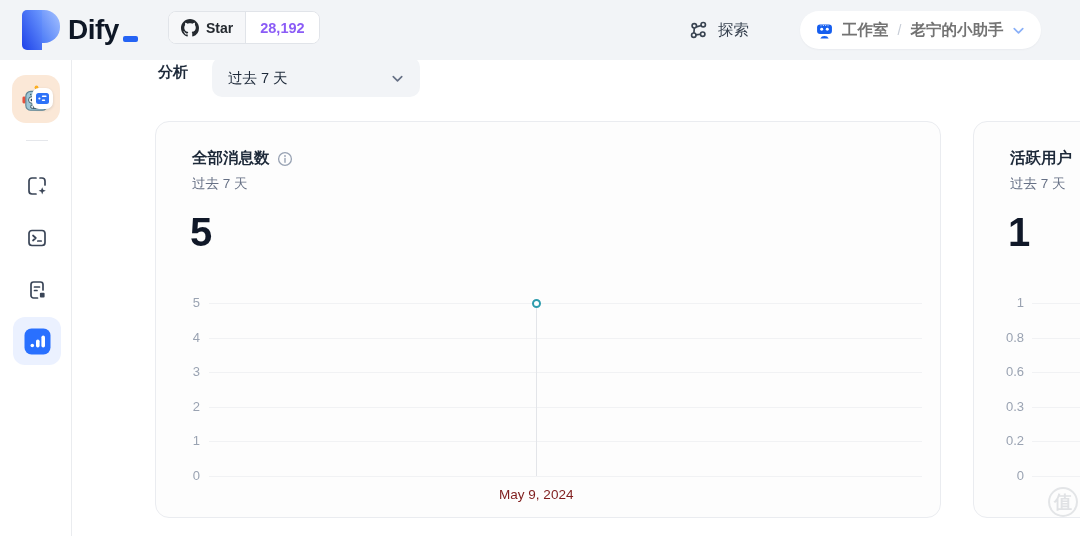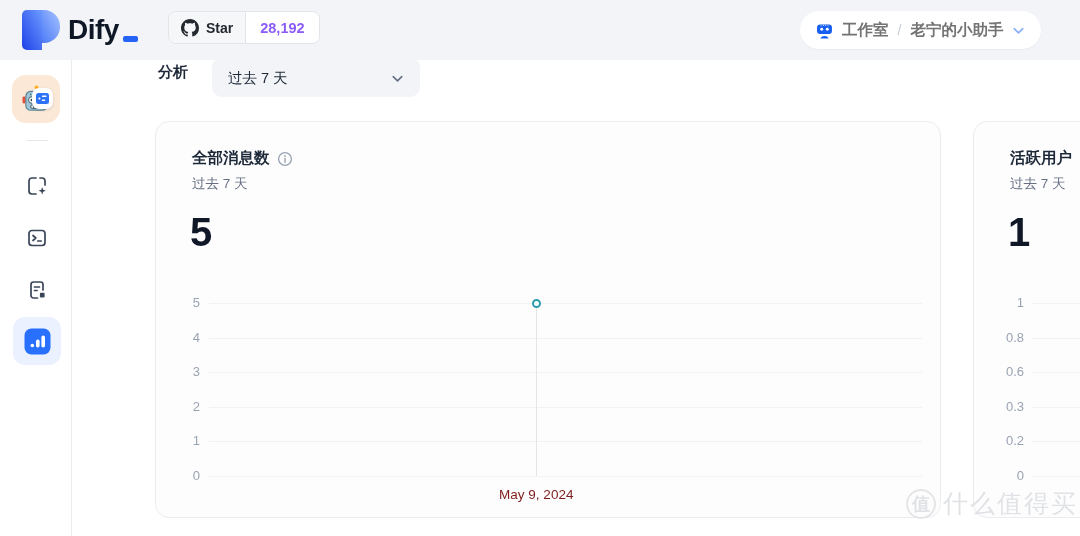--- a/index.html
+++ b/index.html
@@ -87,20 +87,30 @@
   <div class="gh-btn">
     <div class="gh-left">
       <svg width="18" height="18" viewBox="0 0 16 16">
         <path fill="#24292F" d="M8 0C3.58 0 0 3.58 0 8c0 3.54 2.29 6.53 5.47 7.59.4.07.55-.17.55-.38 0-.19-.01-.82-.01-1.49-2.01.37-2.53-.49-2.69-.94-.09-.23-.48-.94-.82-1.13-.28-.15-.68-.52-.01-.53.63-.01 1.08.58 1.23.82.72 1.21 1.87.87 2.33.66.07-.52.28-.87.51-1.07-1.78-.2-3.64-.89-3.64-3.95 0-.87.31-1.59.82-2.15-.08-.2-.36-1.02.08-2.12 0 0 .67-.21 2.2.82.64-.18 1.32-.27 2-.27s1.36.09 2 .27c1.53-1.04 2.2-.82 2.2-.82.44 1.1.16 1.92.08 2.12.51.56.82 1.27.82 2.15 0 3.07-1.87 3.75-3.65 3.95.29.25.54.73.54 1.48 0 1.07-.01 1.93-.01 2.2 0 .21.15.46.55.38A8.01 8.01 0 0 0 16 8c0-4.42-3.58-8-8-8z"></path>
       </svg>
       <span>Star</span>
     </div>
     <div class="gh-right">28,192</div>
   </div>
 
+  <div class="explore">
+    <svg width="21" height="21" viewBox="0 0 20 20" fill="none" stroke="#384250" stroke-width="1.6">
+      <circle cx="6" cy="5.5" r="2.1"></circle>
+        <circle cx="14.5" cy="4.5" r="2.1"></circle>
+      <circle cx="5.5" cy="14.5" r="2.1"></circle>
+        <circle cx="14" cy="13.5" r="2.1"></circle>
+      <path d="M8 6.5 L12.6 5.2 M6 7.6 L5.6 12.4 M7.5 14.2 L11.9 13.6"></path>
+    </svg>
+    <span>探索</span>
+  </div>
 
   <div class="ws-pill">
     <svg width="21" height="21" viewBox="0 0 24 24">
       <rect x="3.5" y="5" width="17" height="11" rx="3.5" fill="#155EEF"></rect>
       <circle cx="8.8" cy="10.5" r="1.7" fill="#fff"></circle>
         <circle cx="15.2" cy="10.5" r="1.7" fill="#fff"></circle>
       <circle cx="8" cy="6.6" r="0.6" fill="#fff"></circle>
         <circle cx="10.7" cy="6.3" r="0.6" fill="#fff"></circle>
       <circle cx="13.4" cy="6.3" r="0.6" fill="#fff"></circle>
         <circle cx="16" cy="6.6" r="0.6" fill="#fff"></circle>
@@ -233,14 +243,13 @@
       <div class="ytick" style="left: 0px; width: 50px; top: 242.2px;">0.6</div>
       <div class="gridline" style="left: 58px; width: 742px; top: 215.6px;"></div>
       <div class="ytick" style="left: 0px; width: 50px; top: 207.6px;">0.8</div>
       <div class="gridline" style="left: 58px; width: 742px; top: 181px;"></div>
       <div class="ytick" style="left: 0px; width: 50px; top: 173px;">1</div>
     </div>
 </div>
 
 <div class="watermark">
   <div class="wm-badge">值</div>
-  <div class="wm-text">什么值得买</div>
 </div>
 
 </body></html>

